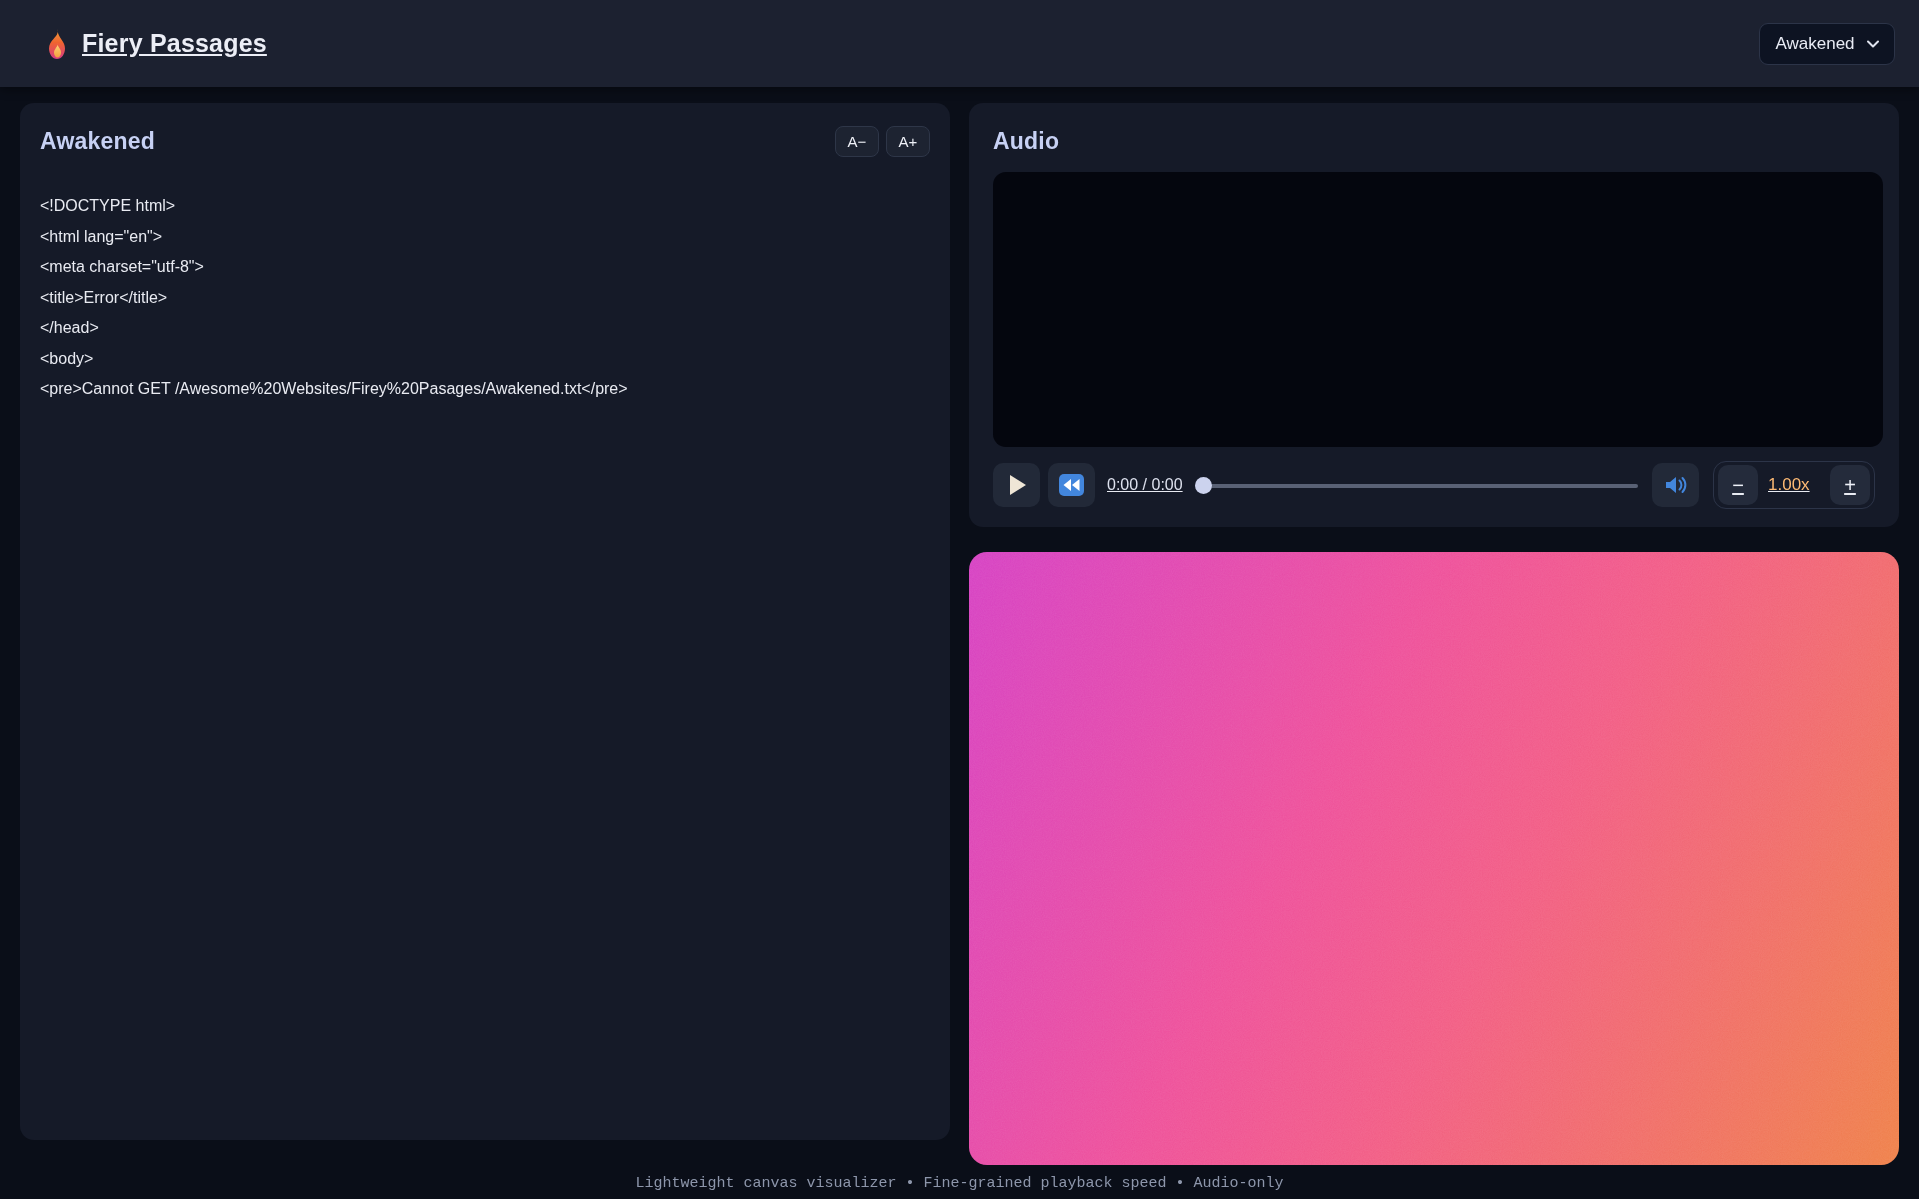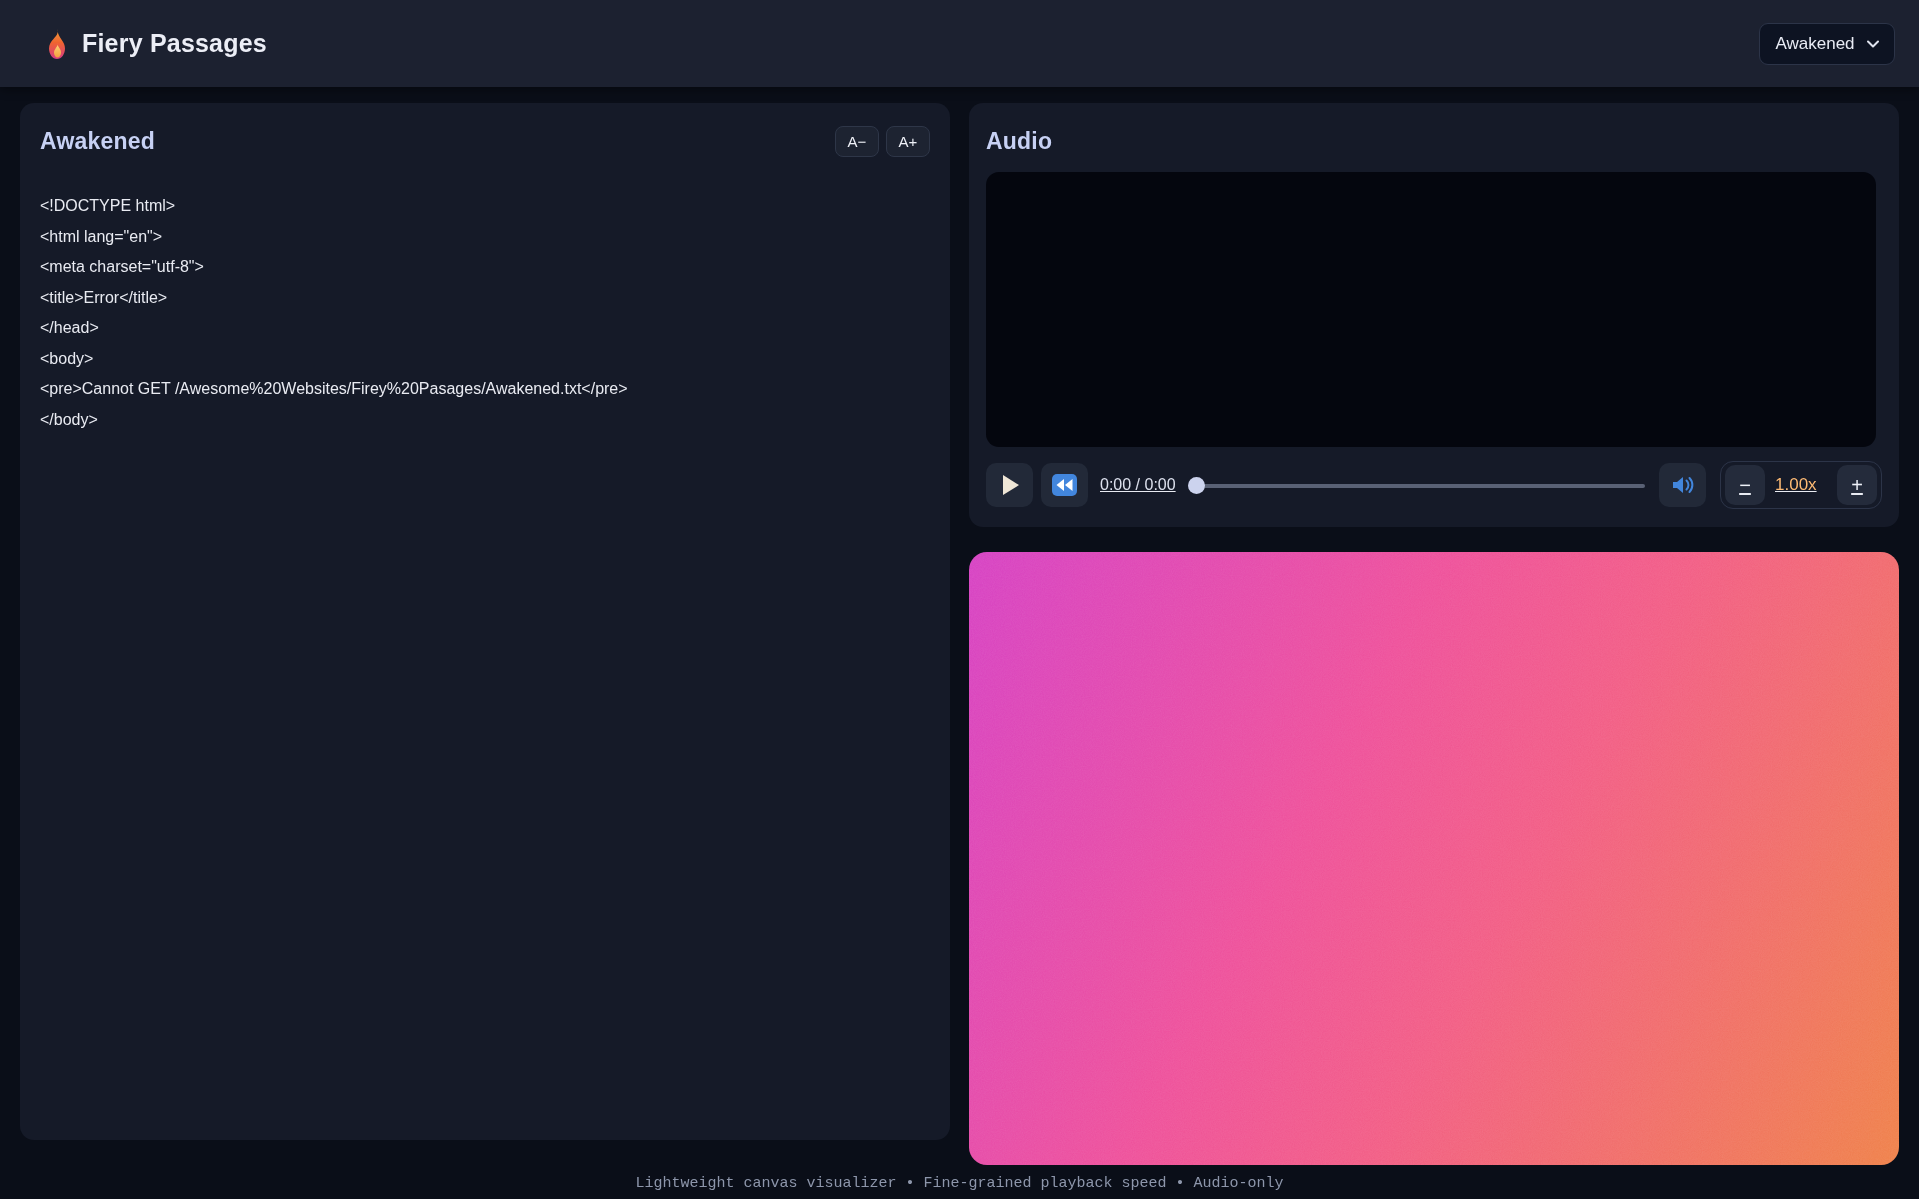--- a/index.html
+++ b/index.html
@@ -14,38 +14,38 @@
   
   .header {
     position:absolute; left:0; top:0; width:1919px; height:87px;
     background:#1c2130;
     box-shadow:0 2px 10px rgba(0,0,0,.45);
     display:flex; align-items:center; justify-content:space-between;
     padding:0 24px 0 44px;
     z-index:5;
   }
   .brand { display:flex; align-items:center; gap:12px; }
-  .brand-title { font-size:25px; font-weight:bold; color:#eceef6; letter-spacing:.2px; }
+  .brand-title { font-size:25px; font-weight:bold; color:#eceef6; letter-spacing:.2px;text-decoration:underline; }
   .flame { width:26px; height:30px; display:inline-block; }
 
   .passage-select {
     min-width:136px; height:42px;
     background:#0d1322; border:1px solid #2c3448; border-radius:9px;
     display:flex; align-items:center; justify-content:center; gap:12px;
     padding:0 14px; cursor:pointer;
     font-size:17px; color:#e9ecf5;
   }
   .chev { width:12px; height:8px; }
 
   
   .panel {
     position:absolute; background:#151a28; border-radius:14px;
   }
   .reader-panel { left:20px; top:103px; width:930px; height:1037px; padding:22px 20px; }
-  .audio-panel  { left:969px; top:103px; width:930px; height:424px; padding:22px 17px; }
+  .audio-panel  { left:969px; top:103px; width:930px; height:424px; padding:22px 24px; }
 
   .panel-head { display:flex; align-items:center; justify-content:space-between; height:32px; }
   .panel-title { font-size:23px; font-weight:bold; color:#c7d1f4; letter-spacing:.2px; }
   .font-btns { display:flex; gap:7px; }
   .font-btn {
     min-width:44px; height:31px; border-radius:8px;
     background:#1d2331; border:1px solid #2e3648;
     color:#eef0f7; font-size:15px;
     display:flex; align-items:center; justify-content:center; cursor:pointer;
   }
@@ -142,21 +142,20 @@
     </div>
   </div>
   <div class="passage-text">
       <div>&lt;!DOCTYPE html&gt;</div>
       <div>&lt;html lang="en"&gt;</div>
       <div>&lt;meta charset="utf-8"&gt;</div>
       <div>&lt;title&gt;Error&lt;/title&gt;</div>
       <div>&lt;/head&gt;</div>
       <div>&lt;body&gt;</div>
       <div>&lt;pre&gt;Cannot GET /Awesome%20Websites/Firey%20Pasages/Awakened.txt&lt;/pre&gt;</div>
-      <div>&lt;/body&gt;</div>
     </div>
 </div>
 
 <div class="panel audio-panel">
   <div class="panel-head">
     <span class="panel-title">Audio</span>
   </div>
 
   <div class="viz-box"></div>
 

